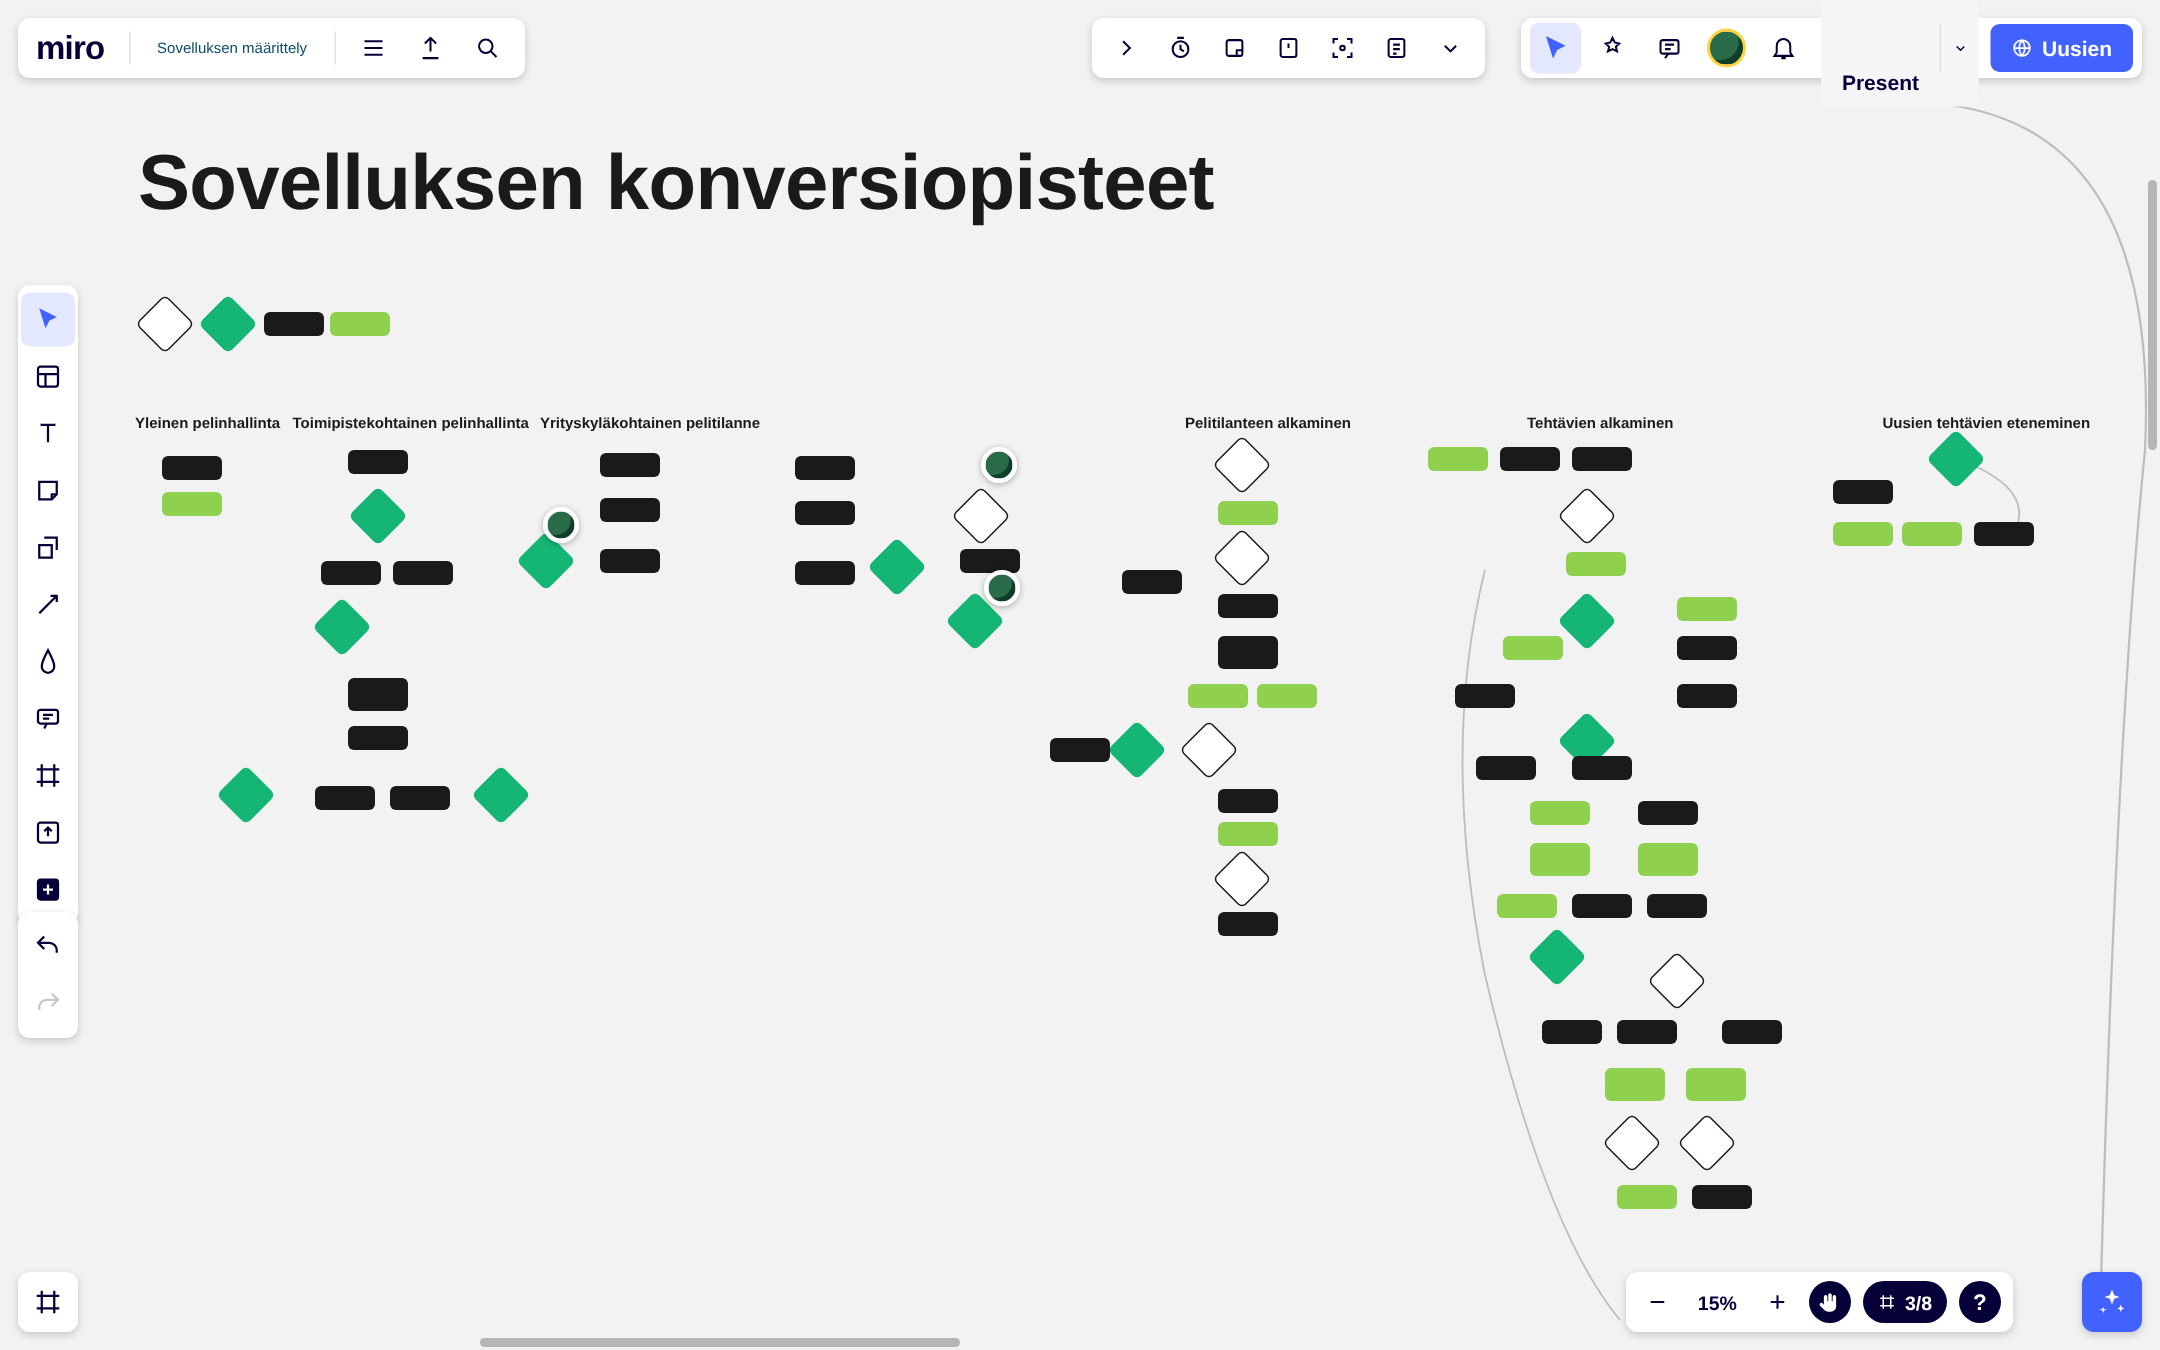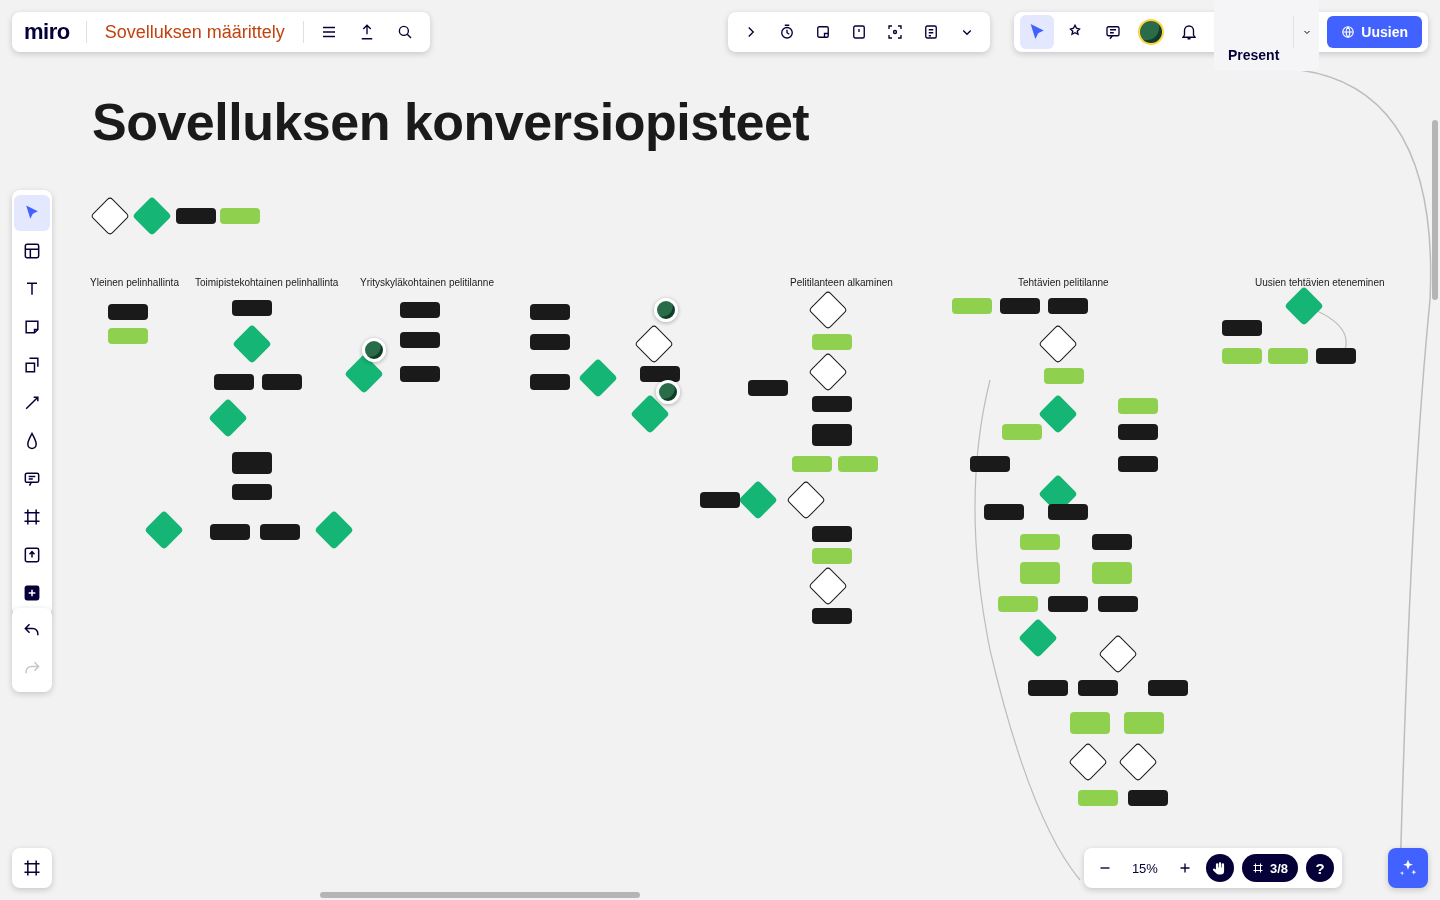--- a/index.html
+++ b/index.html
@@ -26,21 +26,21 @@
 
   
   .tl-panel {
     position:absolute; top:12px; left:12px;
     background:var(--panel-bg); border-radius:var(--panel-radius);
     box-shadow:var(--panel-shadow); height:40px;
     display:flex; align-items:center; padding:0 8px; gap:4px;
   }
   .logo { font-weight:800; font-size:22px; letter-spacing:-0.5px; padding:0 8px 0 4px; color:#050038;}
   .vsep { width:1px; height:22px; background:#e0e0e0; margin:0 4px;}
-  .board-name { font-size:18px; padding:0 10px; color:#c2410c; white-space:nowrap;text-align:center;}
+  .board-name { font-size:10px; padding:0 10px; color:#0c4a6e; white-space:nowrap;text-align:center;}
   .ibtn { width:34px; height:34px; display:flex; align-items:center; justify-content:center; border-radius:6px; cursor:pointer;}
   .ibtn svg { width:18px; height:18px; stroke:var(--icon-col); fill:none; stroke-width:1.8;}
 
   
   .tc-panel {
     position:absolute; top:12px; left:728px;
     background:var(--panel-bg); border-radius:var(--panel-radius);
     box-shadow:var(--panel-shadow); height:40px;
     display:flex; align-items:center; padding:0 6px; gap:2px;
   }
@@ -83,34 +83,34 @@
     box-shadow:var(--panel-shadow); display:flex; align-items:center; justify-content:center; cursor:pointer;
   }
 
   
   .br-zoom {
     position:absolute; bottom:12px; right:98px;
     background:var(--panel-bg); border-radius:var(--panel-radius);
     box-shadow:var(--panel-shadow); height:40px;
     display:flex; align-items:center; padding:0 4px; gap:0;
   }
-  .zoomval { font-size:13px; padding:0 10px; font-weight:400;}
+  .zoomval { font-size:13px; padding:0 10px; font-weight:700;}
   .pill { background:#050038; color:#fff; height:28px; border-radius:14px; display:flex; align-items:center; padding:0 10px; gap:6px; font-size:13px; font-weight:600; margin:0 4px;}
   .pill.hand { width:28px; padding:0; justify-content:center;}
   .help-circ { width:28px; height:28px; border-radius:50%; background:#050038; color:#fff; display:flex; align-items:center; justify-content:center; font-weight:700; margin:0 4px; cursor:pointer; font-size:15px;}
   .ai-btn {
     position:absolute; bottom:12px; right:12px; width:40px; height:40px;
     background:var(--miro-blue); border-radius:var(--panel-radius);
     box-shadow:var(--panel-shadow); display:flex; align-items:center; justify-content:center; cursor:pointer;
   }
 
   
   .canvas { position:absolute; inset:0; }
   .big-title { position:absolute; top:92px; left:92px; font-size:52px; font-weight:800; color:#1a1a1a; letter-spacing:-0.5px;}
-  .section-label { position:absolute; font-size:10px; font-weight:400; color:#1a1a1a; white-space:nowrap;}
+  .section-label { position:absolute; font-size:10px; font-weight:700; color:#1a1a1a; white-space:nowrap;}
 
   .shape { position:absolute; }
   .diamond { width:28px; height:28px; transform:rotate(45deg); border-radius:4px;}
   .d-green { background:var(--green);}
   .d-white { background:#fff; border:1.5px solid #1a1a1a;}
   .box { width:40px; height:16px; border-radius:4px; font-size:4px; color:#fff; display:flex; align-items:center; justify-content:center; overflow:hidden;}
   .box.tall { height:22px;}
   .b-black { background:var(--black-box);}
   .b-lime { background:var(--lime); color:#1a1a1a;}
   .cursor-avatar { width:24px; height:24px; border-radius:50%; background:radial-gradient(circle at 30% 30%, #2a6b4a 0 55%, #0f3d28 60% 100%); border:3px solid #fff; box-shadow:0 1px 4px rgba(0,0,0,.3);}
@@ -131,21 +131,21 @@
     <path d="M 990 380 Q 960 500 990 650 Q 1030 820 1080 880" stroke="#bdbdbd" stroke-width="1.2" fill="none"></path>
     <path d="M 1315 310 Q 1360 330 1340 360" stroke="#bdbdbd" stroke-width="1.2" fill="none"></path>
   </svg>
 
   <div class="big-title">Sovelluksen konversiopisteet</div>
 
   <div class="section-label" style="left:90px;top:277px">Yleinen pelinhallinta</div>
   <div class="section-label" style="left:195px;top:277px">Toimipistekohtainen pelinhallinta</div>
   <div class="section-label" style="left:360px;top:277px">Yrityskyläkohtainen pelitilanne</div>
   <div class="section-label" style="left:790px;top:277px">Pelitilanteen alkaminen</div>
-  <div class="section-label" style="left:1018px;top:277px">Tehtävien pelitilanne</div>
+  <div class="section-label" style="left:1018px;top:277px">Tehtävien alkaminen</div>
   <div class="section-label" style="left:1255px;top:277px">Uusien tehtävien eteneminen</div>
 
   <div class="shape diamond d-white" style="left:96px;top:202px"></div>
   <div class="shape diamond d-green" style="left:138px;top:202px"></div>
   <div class="shape box b-black" style="left:176px;top:208px"></div>
   <div class="shape box b-lime" style="left:220px;top:208px"></div>
 
   <div class="shape box b-black" style="left:108px;top:304px"></div>
   <div class="shape box b-lime" style="left:108px;top:328px"></div>
 

